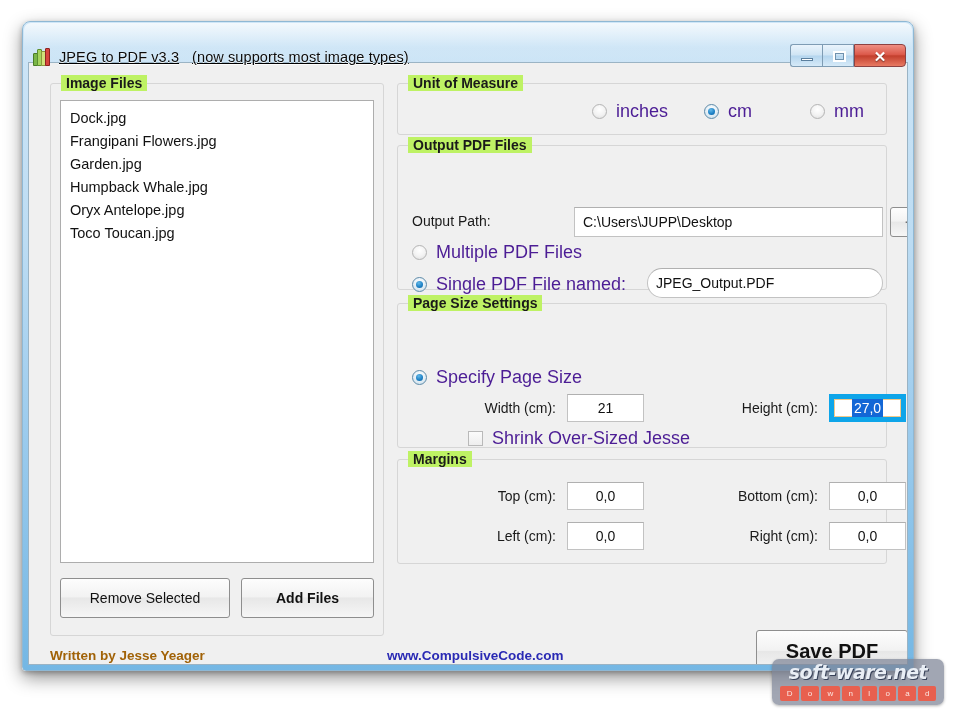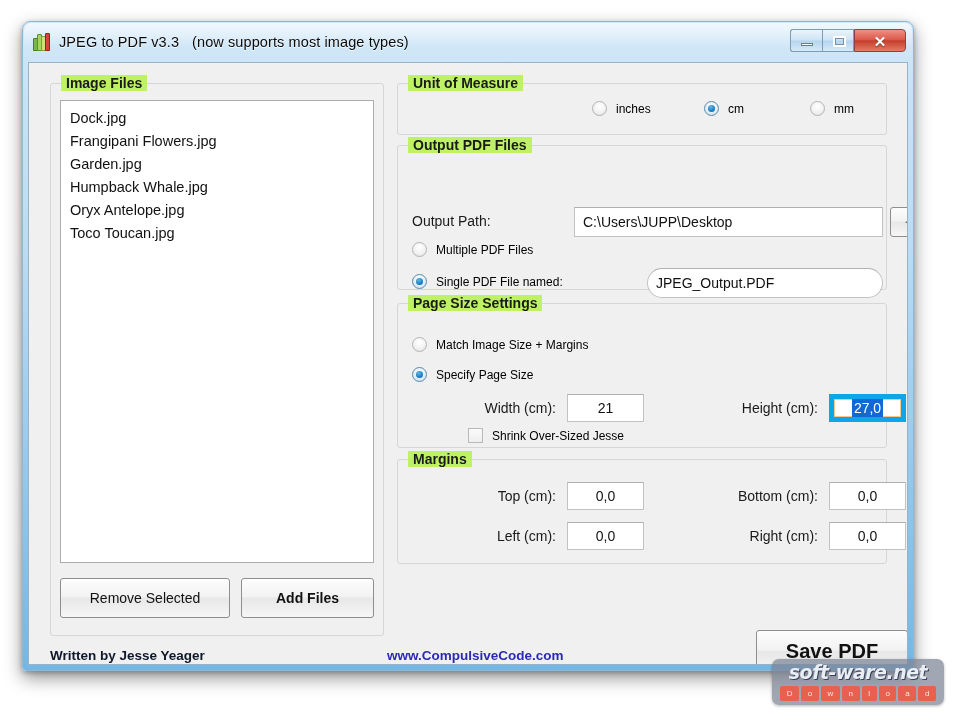--- a/index.html
+++ b/index.html
@@ -36,22 +36,23 @@
     background: linear-gradient(to bottom, rgba(255,255,255,0.75), rgba(255,255,255,0.06) 55%, rgba(255,255,255,0) 100%);
     pointer-events:none;
   }
 
   
   #titlebar {
     position: relative;
     height: 38px;
     display: flex;
     align-items: center;
-    padding: 1px 4px 0 9px;
+    padding: 16px 4px 0 9px;
     z-index: 3;
+    text-decoration: underline;
   }
   #app-icon {
     width: 19px; height: 19px;
     margin-right: 8px;
     position: relative;
     flex: 0 0 auto;
   }
   #app-icon i {
     position: absolute;
     bottom: 1px;
@@ -223,22 +224,22 @@
     background: radial-gradient(circle at 40% 30%, #62b8e8 0%, #1b7fc4 60%, #0c5e9a 100%);
   }
   .checkbox {
     width: 15px; height: 15px;
     box-sizing: border-box;
     border: 1px solid #b9b9b9;
     background: linear-gradient(to bottom, #fbfbfb, #eeeeee);
     flex: 0 0 auto;
   }
   .rlabel {
-    font-size: 12px;
-    color: #000000;
+    font-size: 18px;
+    color: #4c1d95;
     margin-left: 9px;
     white-space: nowrap;
   }
   .radio-row { display: flex; align-items: center; position: absolute; }
 
   
   .tinput {
     background: #ffffff;
     border: 1px solid #c2c2c2;
     border-top-color: #b0b0b0;
@@ -277,21 +278,21 @@
     width: 43px; height: 30px;
     font-size: 13px;
     letter-spacing: 1px;
     color: #666;
     padding-bottom: 7px;
   }
 
   
   #footer-author {
     position: absolute; left: 21px; top: 585px;
-    font-size: 13.5px; color: #0f172a; font-weight: bold;
+    font-size: 13.5px; color: #a16207; font-weight: bold;
     white-space: nowrap;
   }
   #footer-site {
     position: absolute; left: 358px; top: 585px;
     font-size: 13.5px; color: #2a2ab4; font-weight: bold;
     white-space: nowrap;
   }
   #btn-save-pdf {
     position: absolute;
     left: 727px; top: 567px;
@@ -418,24 +419,20 @@
         <div class="radio-row" style="left:14px; top:128px;">
           <span class="radio checked"></span>
           <span class="rlabel">Single PDF File named:</span>
         </div>
         <div class="tinput left" style="left:249px; top:122px; width:236px; height:30px;border-radius:15px;">JPEG_Output.PDF</div>
       </div>
 
       <div class="group" id="grp-pagesize">
         <div class="legend">Page Size Settings</div>
 
-        <div class="radio-row" style="left:14px; top:33px;">
-          <span class="radio"></span>
-          <span class="rlabel">Match Image Size + Margins</span>
-        </div>
         <div class="radio-row" style="left:14px; top:63px;align-items:center;">
           <span class="radio checked"></span>
           <span class="rlabel">Specify Page Size</span>
         </div>
 
         <div class="flabel right" style="left:40px; top:96px; width:118px;">Width (cm):</div>
         <div class="tinput center" style="left:169px; top:90px; width:77px; height:28px;">21</div>
 
         <div class="flabel right" style="left:310px; top:96px; width:110px;">Height (cm):</div>
         <div class="tinput center focused" style="left:431px; top:90px; width:77px; height:28px;">

